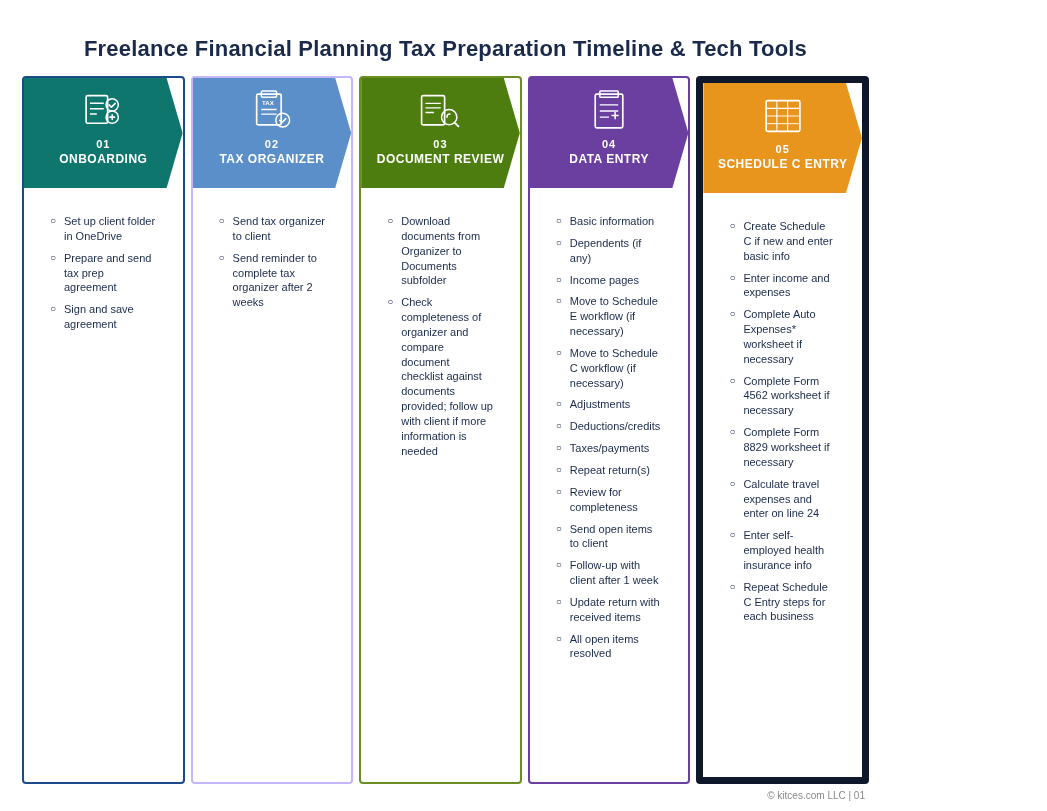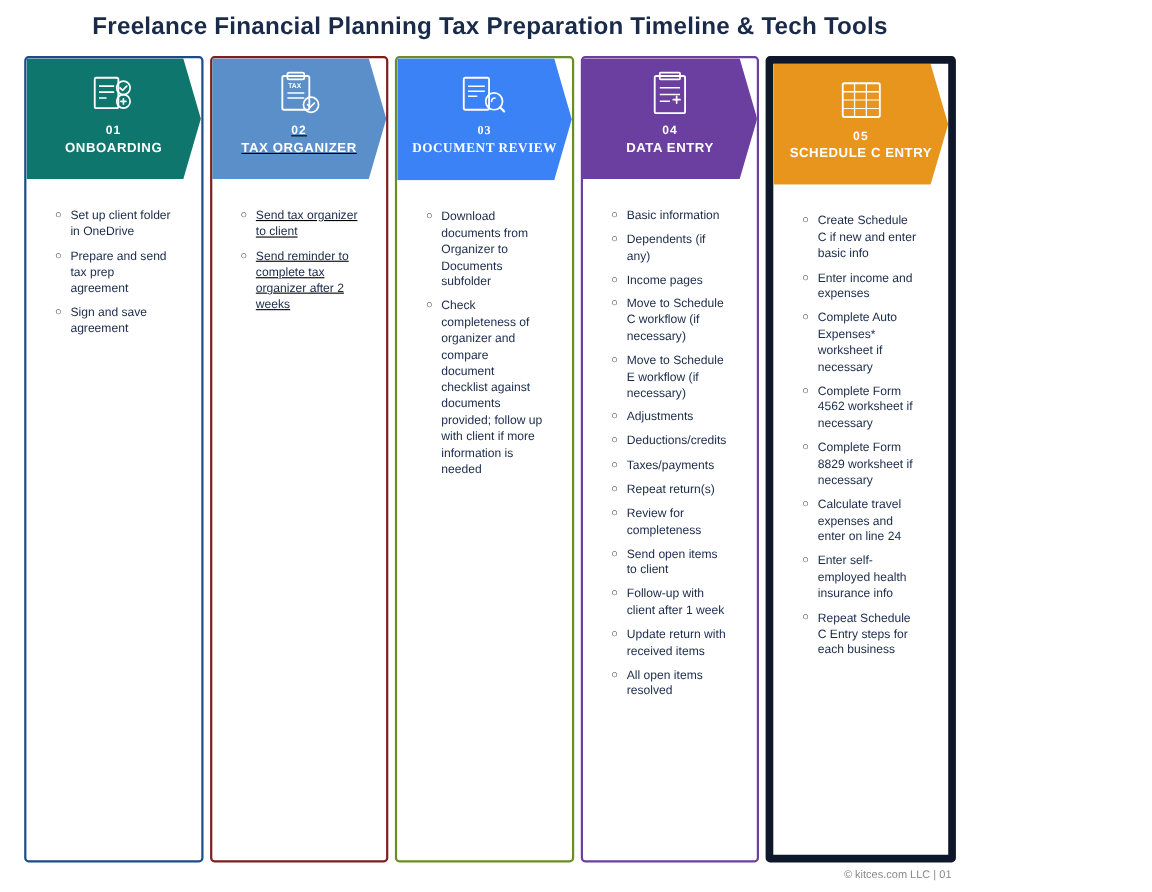--- a/index.html
+++ b/index.html
@@ -7,21 +7,21 @@
       font-family: 'Arial', sans-serif;
       background: #ffffff;
       width: 1047px;
       min-height: 811px;
       overflow: hidden;
     }
     .page {
       width: 891px;
       min-height: 811px;
       background: #fff;
-      padding: 11px 22px 10px 22px;
+      padding: 36px 22px 10px 22px;
       display: flex;
       flex-direction: column;
     }
     .main-title {
       text-align: center;
       font-size: 22px;
       font-weight: 800;
       color: #1a2a4a;
       margin-bottom: 14px;
       letter-spacing: 0.2px;
@@ -59,26 +59,26 @@
     .col-header .step-title {
       font-size: 12px;
       font-weight: 800;
       letter-spacing: 0.5px;
       display: block;
       text-transform: uppercase;
     }
     
     .col-1 .col-header { background: #0f766e; }
     .col-2 .col-header { background: #5b8fc9; }
-    .col-3 .col-header { background: #3b82f6; font-family: Liberation Serif, serif; }
+    .col-3 .col-header { background: #4d7c0f; }
     .col-4 .col-header { background: #6a3fa0; }
     .col-5 .col-header { background: #e8951d; }
 
     .col-1 { border: 2px solid #1b4b8a; }
-    .col-2 { border: 2px solid #7f1d1d; text-decoration: underline; }
+    .col-2 { border: 2px solid #c4b5fd; }
     .col-3 { border: 2px solid #6b8e23; }
     .col-4 { border: 2px solid #6a3fa0; }
     .col-5 { border: 7px solid #0f172a; }
 
     .col-body {
       padding: 10px 10px 8px 10px;
       flex: 1;
       position: relative;
       overflow: hidden;
     }
@@ -241,22 +241,22 @@
       <path d="M34 36l8 0M38 32l0 8" stroke="white" stroke-width="2" stroke-linecap="round"></path>
     </svg></span>
       <span class="step-num">04</span>
       <span class="step-title">DATA ENTRY</span>
     </div>
         <div class="col-body">
           <ul class="col-items">
             <li>Basic information</li>
             <li>Dependents (if any)</li>
             <li>Income pages</li>
+            <li>Move to Schedule E workflow (if necessary)</li>
             <li>Move to Schedule C workflow (if necessary)</li>
-            <li>Move to Schedule E workflow (if necessary)</li>
             <li>Adjustments</li>
             <li>Deductions/credits</li>
             <li>Taxes/payments</li>
             <li>Repeat return(s)</li>
             <li>Review for completeness</li>
             <li>Send open items to client</li>
             <li>Follow-up with client after 1 week</li>
             <li>Update return with received items</li>
             <li>All open items resolved</li>
           </ul>

